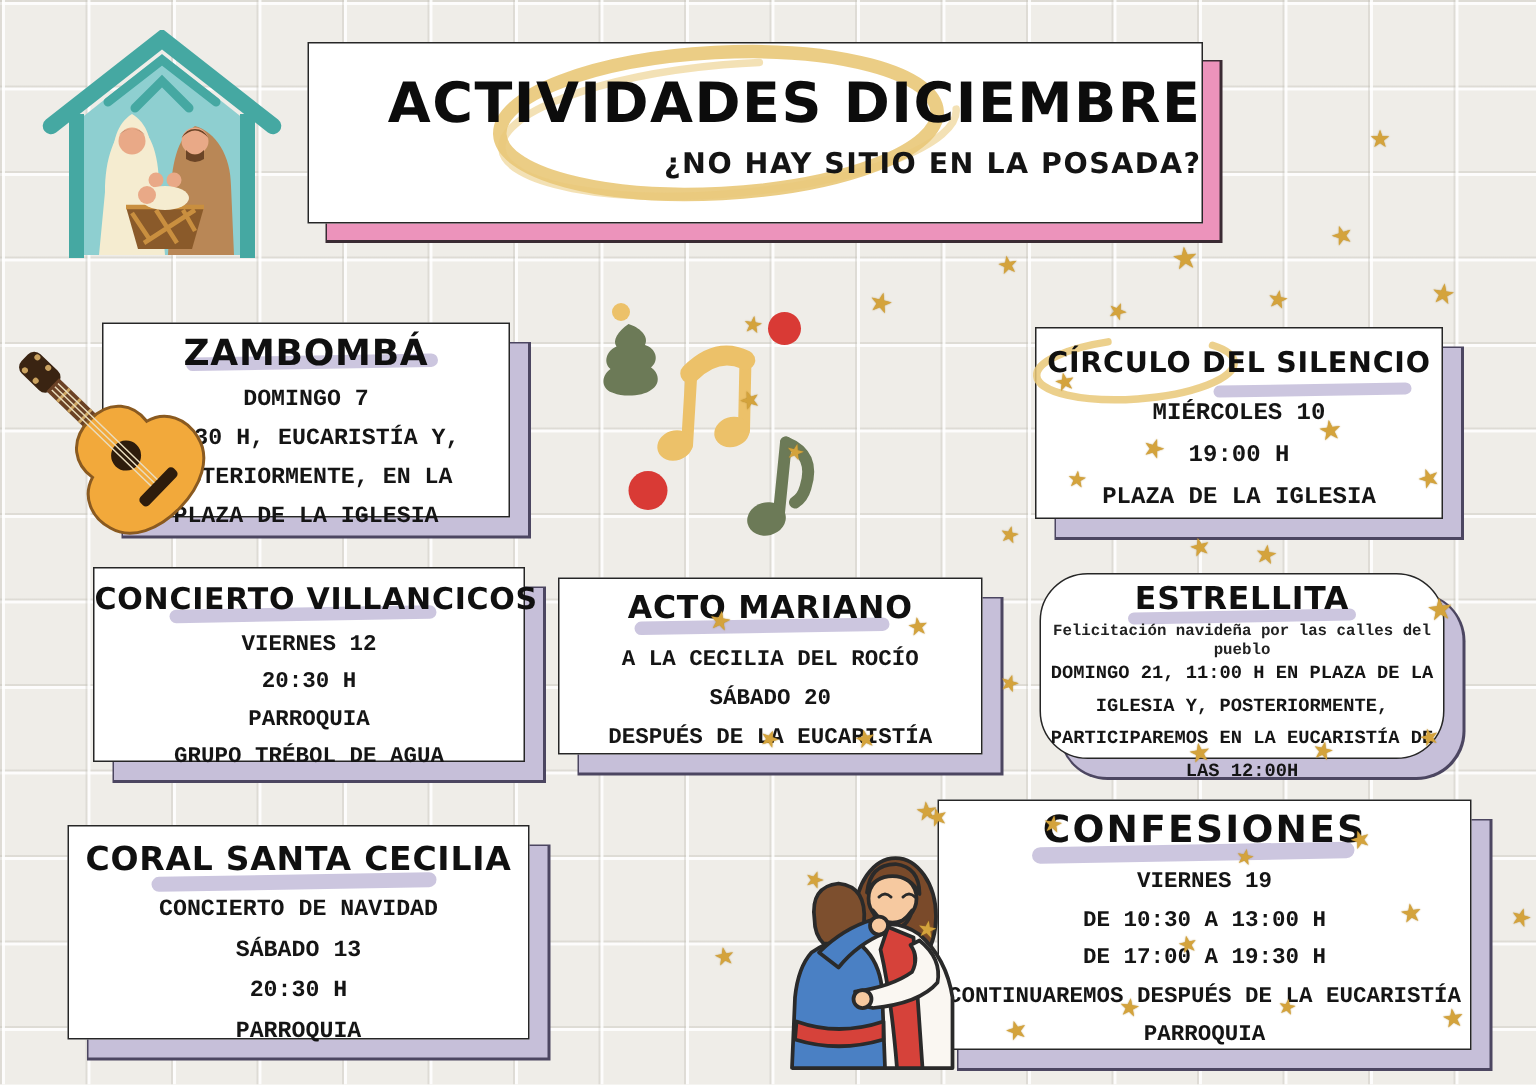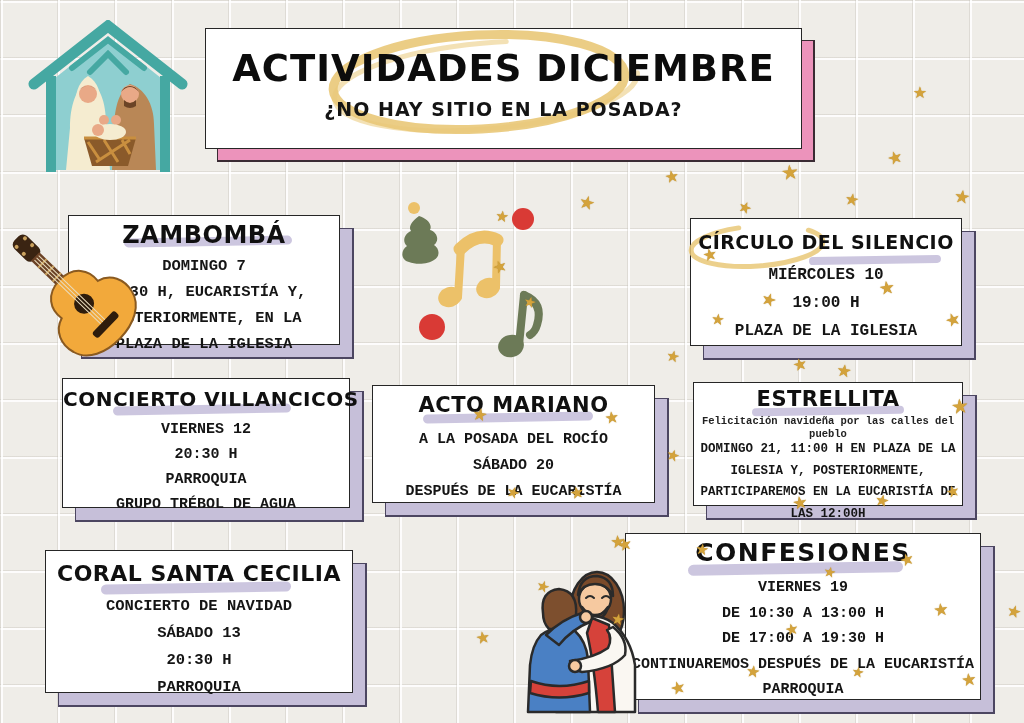--- a/index.html
+++ b/index.html
@@ -28,39 +28,39 @@
     font-family:"Liberation Mono","DejaVu Sans Mono",monospace;font-weight:700;
   }
   .note-sub{
     position:relative;z-index:2;text-align:center;color:#222;
     font-family:"Liberation Mono","DejaVu Sans Mono",monospace;font-weight:700;
   }
   
   .header-card{
     position:absolute;left:205px;top:28px;width:597px;height:121px;background:#fff;
     border:1.5px solid #262626;box-shadow:12px 12px 0 -1px #ec93bb, 12.5px 12.5px 0 0.5px #3a2b33;
-    z-index:1;box-sizing:border-box;text-align:center;
+    z-index:1;box-sizing:border-box;text-align:right;
   }
   .header-title{position:relative;z-index:2;margin:18px 0 0 0;font-size:37px;font-weight:800;letter-spacing:1px;color:#0c0c0c;}
   .header-sub{position:relative;z-index:2;margin:8px 0 0 0;font-size:19px;font-weight:800;letter-spacing:1px;color:#141414;}
   .scribble{position:absolute;z-index:1;pointer-events:none;}
   
   .c-zam{left:68px;top:215px;width:272px;height:130px;}
   .c-zam .ttl{font-size:24px;margin-top:5px;}
   .c-zam .lines{font-size:15.5px;line-height:26px;margin-top:4px;}
   .c-cir{left:690px;top:218px;width:272px;height:128px;}
   .c-cir .ttl{font-size:19px;margin-top:12px;}
   .c-cir .lines{font-size:16px;line-height:28px;margin-top:8px;}
   .c-vil{left:62px;top:378px;width:288px;height:130px;}
   .c-vil .ttl{font-size:20px;margin-top:8px;}
   .c-vil .lines{font-size:15px;line-height:25px;margin-top:6px;}
   .c-act{left:372px;top:385px;width:283px;height:118px;}
   .c-act .ttl{font-size:21px;margin-top:7px;}
   .c-act .lines{font-size:15px;line-height:26px;margin-top:10px;}
-  .c-est{left:693px;top:382px;width:270px;height:124px;}
+  .c-est{left:693px;top:382px;width:270px;height:124px;border-radius:32px;}
   .c-est .ttl{font-size:21px;margin-top:4px;}
   .c-est .note-sub{font-size:10.5px;line-height:13px;margin:4px auto -4px auto;width:256px;white-space:normal;}
   .c-est .lines{font-size:12.5px;line-height:21.5px;margin-top:2px;}
   .c-cor{left:45px;top:550px;width:308px;height:143px;}
   .c-cor .ttl{font-size:22px;margin-top:10px;}
   .c-cor .lines{font-size:15.5px;line-height:27px;margin-top:7px;}
   .c-con{left:625px;top:533px;width:356px;height:167px;}
   .c-con .ttl{font-size:25px;letter-spacing:1.5px;margin-top:4px;}
   .c-con .lines{font-size:15px;line-height:25.5px;margin-top:8px;}
   
@@ -157,21 +157,21 @@
       <div>20:30 H</div>
       <div>PARROQUIA</div>
       <div>GRUPO TRÉBOL DE AGUA</div>
     </div>
   </div>
 
   <div class="card c-act">
     <div class="hl" style="left:50px;top:27px;width:170px;height:9px;"></div>
     <div class="ttl">ACTO MARIANO</div>
     <div class="lines">
-      <div>A LA POSADA DEL ROCÍO</div>
+      <div>A LA CECILIA DEL ROCÍO</div>
       <div>SÁBADO 20</div>
       <div>DESPUÉS DE LA EUCARISTÍA</div>
     </div>
   </div>
 
   <div class="card c-est">
     <div class="hl" style="left:58px;top:24px;width:152px;height:8px;"></div>
     <div class="ttl">ESTRELLITA</div>
     <div class="note-sub">Felicitación navideña por las calles del pueblo</div>
     <div class="lines">

